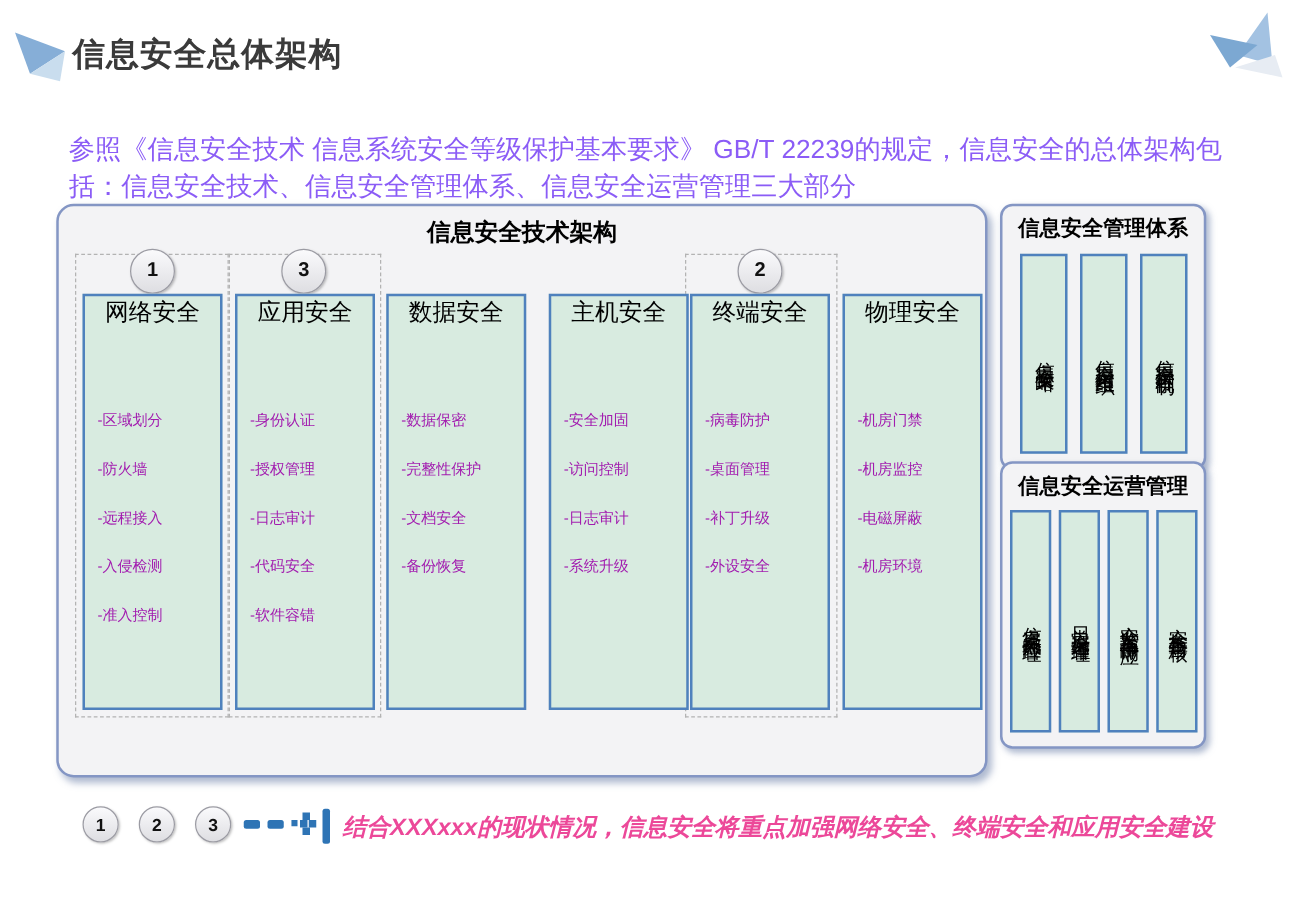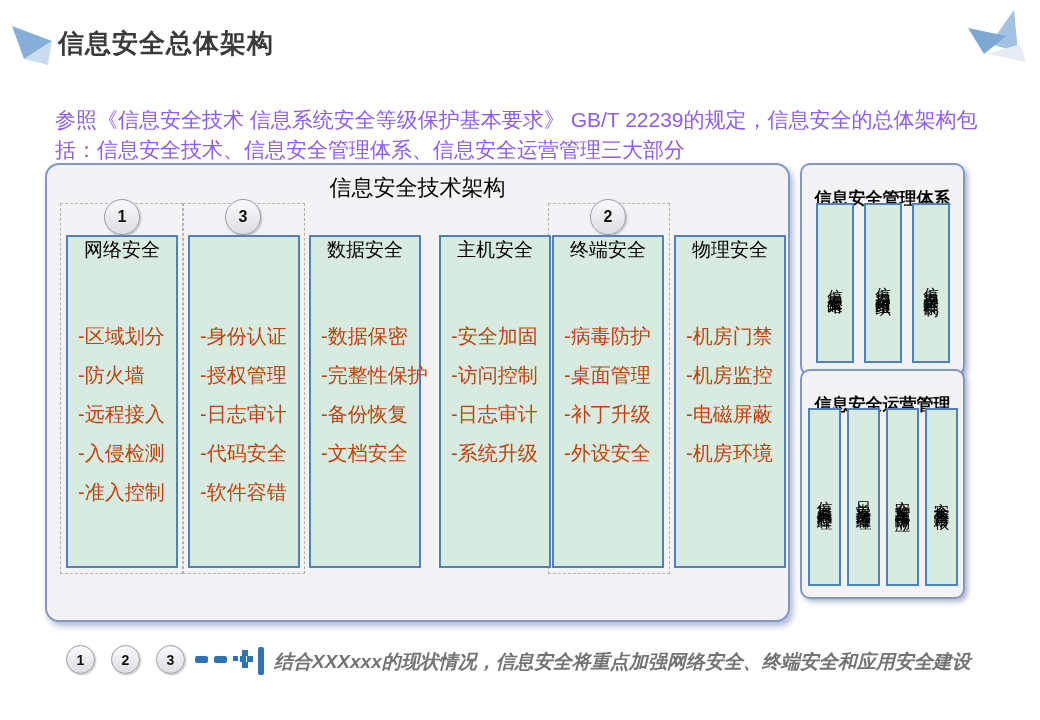--- a/index.html
+++ b/index.html
@@ -12,48 +12,48 @@
   .page-title { position:absolute; left:58px; top:26px; font-size:26px; font-weight:bold; color:#3a3a3a; letter-spacing:1px; }
   .corner-logo { position:absolute; right:8px; top:6px; }
 
   .intro { position:absolute; left:55px; top:88px; width:945px; font-size:21px; line-height:1.42; color:#8b5cf6;margin-top:17px; }
 
   
   .tech-box { position:absolute; left:45px; top:163px; width:745px; height:459px;
     background:#f3f3f5; border:2px solid #8496c4; border-radius:14px;
     box-shadow:3px 4px 6px rgba(110,130,170,.55); }
   .tech-title { position:absolute; left:0; top:8px; width:100%; text-align:center;
-    font-size:22px; font-weight:normal; color:#000; }
+    font-size:19px; font-weight:bold; color:#000; }
 
   .group { position:absolute; top:38px; height:371px; border:1.5px dashed #b3b3b3; }
   .g1 { left:13px;  width:123px; }
   .g2 { left:136px; width:122px; }
   .g3 { left:501px; width:122px; }
 
   .badge { position:absolute; width:36px; height:36px; border-radius:50%;
     background:linear-gradient(#fafafc,#dedee2); border:1px solid #9b9ba3;
     box-shadow:1px 1px 2px rgba(0,0,0,.25);
     display:flex; align-items:center; justify-content:center;
     font-size:16px; font-weight:bold; color:#111; }
   .b-net { left:57px; top:34px; } .b-app { left:178px; top:34px; } .b-term { left:543px; top:34px; }
 
   .col { position:absolute; top:70px; width:112px; height:333px;
     background:#d8ebe0; border:2px solid #4f81bd; }
   .c1{left:19px} .c2{left:141px} .c3{left:262px} .c4{left:392px} .c5{left:505px} .c6{left:627px}
   .col-h { padding-top:0; text-align:center; font-size:19px; color:#000; }
   .items { position:absolute; left:10px; top:80px; right:2px; }
-  .item { height:39px; line-height:39px; font-size:20px; color:#c2410c; white-space:nowrap; }
+  .item { height:39px; line-height:39px; font-size:12px; color:#a21caf; white-space:nowrap; }
 
   
   .side-box { position:absolute; left:800px; width:165px;
     background:#f3f3f5; border:2px solid #8496c4; border-radius:10px;
     box-shadow:3px 3px 5px rgba(110,130,170,.55); }
   .mgmt { top:163px; height:213px; }
   .ops  { top:369px; height:230px; }
-  .side-title { padding-top:22px; text-align:center; font-size:17px; font-weight:bold; color:#000; white-space:nowrap; }
+  .side-title { padding-top:6px; text-align:center; font-size:17px; font-weight:bold; color:#000; white-space:nowrap; }
   .strips { position:absolute; left:0; right:0; display:flex; justify-content:center; }
   .mgmt .strips { top:38px; gap:10px; }
   .ops .strips { top:37px; gap:6px; }
   .strip { background:#d8ebe0; border:2px solid #4f81bd;
     display:flex; align-items:center; justify-content:center; }
   .mgmt .strip { width:38px; height:160px; }
   .ops  .strip { width:33px; height:178px; }
   .strip span { writing-mode:vertical-rl; text-orientation:upright;
     font-size:15.5px; letter-spacing:2px; color:#000; }
 
@@ -62,21 +62,21 @@
     background:linear-gradient(#fafafc,#dedee2); border:1px solid #9b9ba3;
     box-shadow:1px 1px 2px rgba(0,0,0,.25);
     display:flex; align-items:center; justify-content:center;
     font-size:14px; font-weight:bold; color:#111; }
   .fb1{left:66px} .fb2{left:111px} .fb3{left:156px}
   .dash { position:absolute; top:656px; width:13px; height:7px; background:#2e74b5; border-radius:2px; }
   .d1{left:195px} .d2{left:214px}
   .px-arrow { position:absolute; left:233px; top:648px; }
   .vbar { position:absolute; left:258px; top:647px; width:6px; height:28px; background:#2e74b5; border-radius:2px; }
   .note { position:absolute; left:274px; top:649px; font-size:19px; font-weight:bold;
-    font-style:italic; color:#737373; white-space:nowrap; }
+    font-style:italic; color:#ec4899; white-space:nowrap; }
 </style>
 </head>
 <body>
 
 <div class="slide">
 
   <svg class="hdr-logo" width="52" height="52" viewBox="0 0 52 52">
     <polygon points="4,10 44,25 16,43" fill="#86aed7"></polygon>
     <polygon points="16,43 44,25 40,49" fill="#c9ddee"></polygon>
   </svg>
@@ -106,36 +106,37 @@
       <div class="items">
         <div class="item">-区域划分</div>
         <div class="item">-防火墙</div>
         <div class="item">-远程接入</div>
         <div class="item">-入侵检测</div>
         <div class="item">-准入控制</div>
       </div>
     </div>
 
     <div class="col c2">
+      <div class="col-h">应用安全</div>
       <div class="items">
         <div class="item">-身份认证</div>
         <div class="item">-授权管理</div>
         <div class="item">-日志审计</div>
         <div class="item">-代码安全</div>
         <div class="item">-软件容错</div>
       </div>
     </div>
 
     <div class="col c3">
       <div class="col-h">数据安全</div>
       <div class="items">
         <div class="item">-数据保密</div>
         <div class="item">-完整性保护</div>
+        <div class="item">-文档安全</div>
         <div class="item">-备份恢复</div>
-        <div class="item">-文档安全</div>
       </div>
     </div>
 
     <div class="col c4">
       <div class="col-h">主机安全</div>
       <div class="items">
         <div class="item">-安全加固</div>
         <div class="item">-访问控制</div>
         <div class="item">-日志审计</div>
         <div class="item">-系统升级</div>

